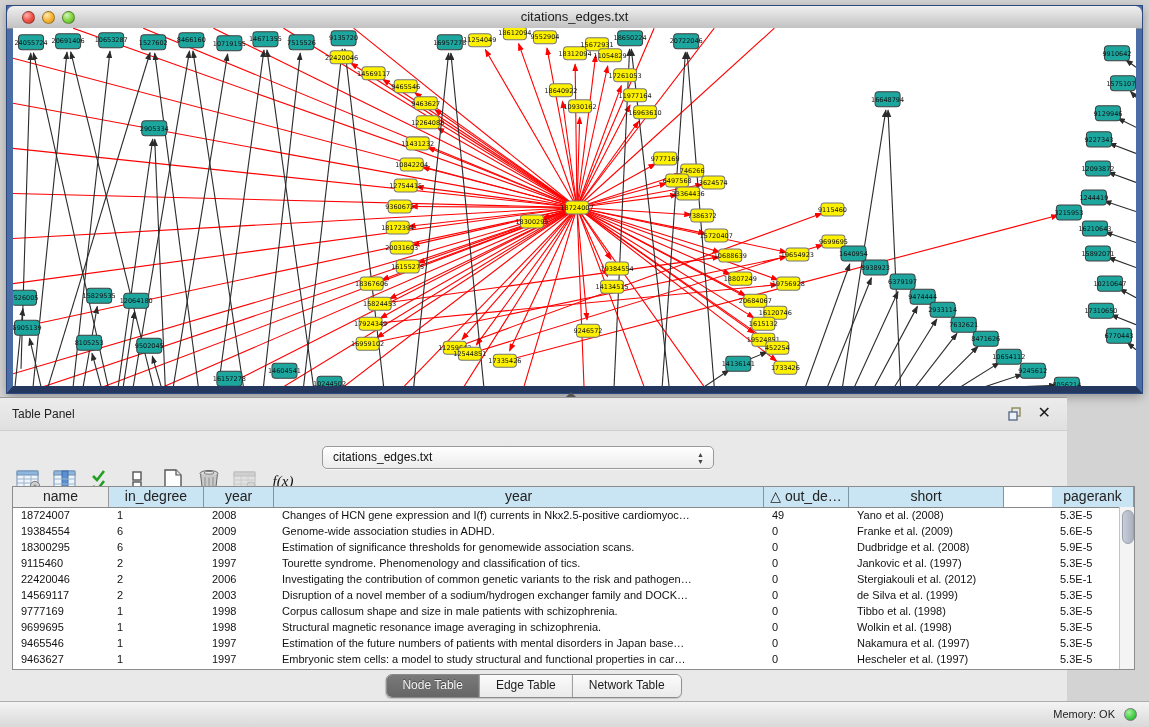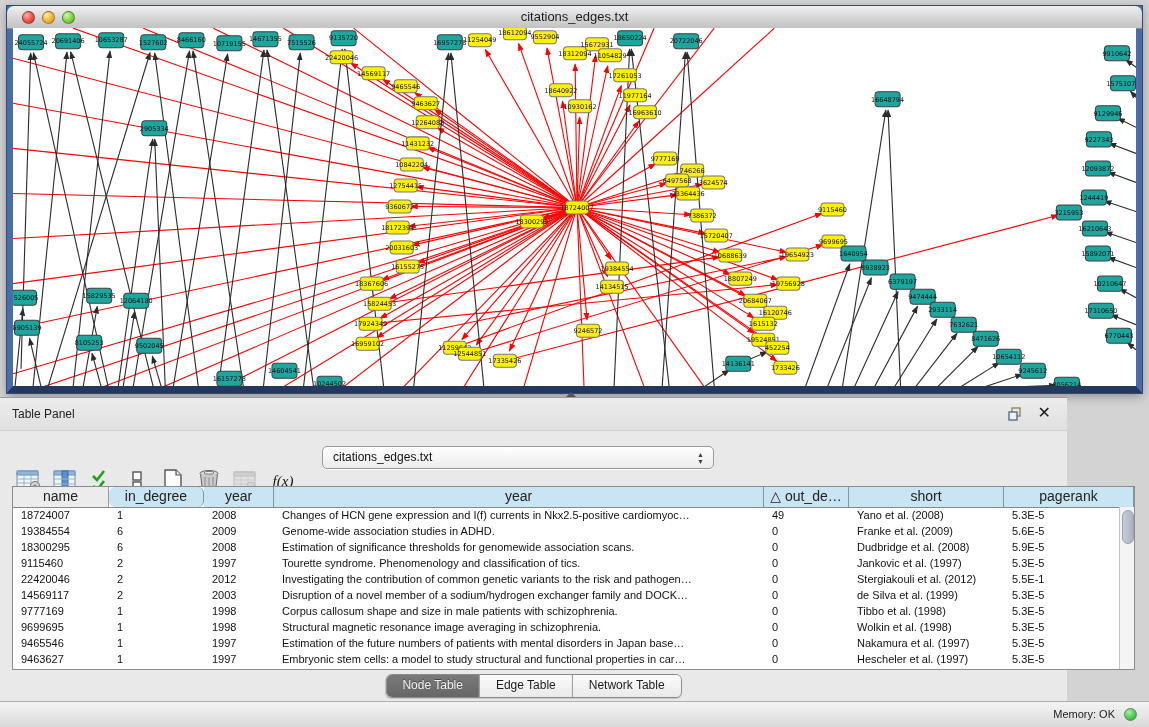--- a/index.html
+++ b/index.html
@@ -43,21 +43,21 @@
     background:linear-gradient(#ffffff,#ececec);box-shadow:0 1px 0 rgba(255,255,255,.7);
     position:relative;font-size:12px;color:#111;line-height:21px;padding-left:10px;box-sizing:border-box;cursor:pointer;}
   #table-selector .arrows{position:absolute;right:9px;top:4px;font-size:7px;line-height:7px;color:#444;text-align:center;}
 
   #table-wrap{position:absolute;left:12px;top:88px;width:1123px;height:184px;background:#fff;
     border:1px solid #8c8c8c;box-sizing:border-box;}
   #table-header{display:flex;height:20px;border-bottom:1px solid #888;}
   .hc{box-sizing:border-box;height:20px;line-height:19px;font-size:14px;text-align:center;color:#222;
     background:#c9e4f2;border-right:1px solid #7d97a3;overflow:hidden;white-space:nowrap;cursor:pointer;}
   .hc.c0{background:#ececec;border-right:1px solid #9a9a9a;}
-  .c0{width:96px;} .c1{width:95px;border-radius:6px;} .c2{width:70px;} .c3{width:490px;} .c4{width:85px;} .c5{width:155px;} .c6{flex:1;}
+  .c0{width:96px;} .c1{width:95px;} .c2{width:70px;} .c3{width:490px;} .c4{width:85px;} .c5{width:155px;} .c6{flex:1;margin-left:48px;}
   #table-rows{position:absolute;left:0;top:20px;right:15px;bottom:0;overflow:hidden;}
   .trow{display:flex;height:16px;}
   .tcell{box-sizing:border-box;height:16px;line-height:16px;font-size:11px;color:#111;
     padding-left:8px;overflow:hidden;white-space:nowrap;}
   #vscroll{position:absolute;right:0;top:20px;bottom:0;width:15px;background:#f4f4f4;border-left:1px solid #c3c3c3;box-sizing:border-box;}
   #vthumb{position:absolute;left:2px;top:3px;width:10px;height:32px;border-radius:6px;
     background:linear-gradient(90deg,#c9ced8,#a9b1c0);border:1px solid #98a0ad;cursor:pointer;}
 
   #tabbar{position:absolute;left:50%;transform:translateX(-50%);top:276px;height:22px;display:flex;
     border:1px solid #8a8a8a;border-radius:6px;overflow:hidden;background:#f4f4f4;box-shadow:0 1px 1px rgba(0,0,0,.15);}
@@ -560,21 +560,21 @@
             <div class="tcell c1">2</div>
             <div class="tcell c2">1997</div>
             <div class="tcell c3">Tourette syndrome. Phenomenology and classification of tics.</div>
             <div class="tcell c4">0</div>
             <div class="tcell c5">Jankovic et al. (1997)</div>
             <div class="tcell c6">5.3E-5</div>
           </div>
           <div class="trow">
             <div class="tcell c0">22420046</div>
             <div class="tcell c1">2</div>
-            <div class="tcell c2">2012</div>
+            <div class="tcell c2">2006</div>
             <div class="tcell c3">Investigating the contribution of common genetic variants to the risk and pathogen…</div>
             <div class="tcell c4">0</div>
             <div class="tcell c5">Stergiakouli et al. (2012)</div>
             <div class="tcell c6">5.5E-1</div>
           </div>
           <div class="trow">
             <div class="tcell c0">14569117</div>
             <div class="tcell c1">2</div>
             <div class="tcell c2">2003</div>
             <div class="tcell c3">Disruption of a novel member of a sodium/hydrogen exchanger family and DOCK…</div>

